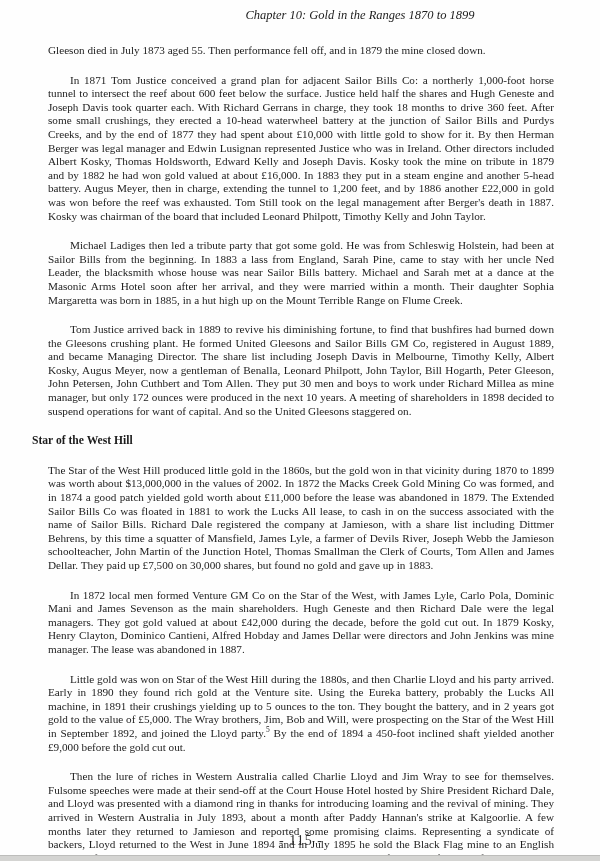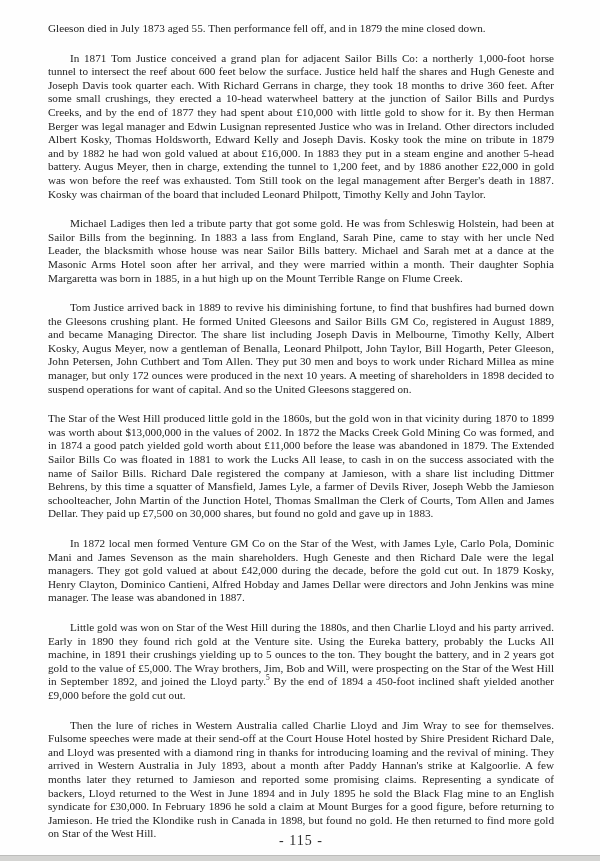--- a/index.html
+++ b/index.html
@@ -66,31 +66,33 @@
     height: 5px;
     background: #d4d4d2;
     border-top: 1px solid #bdbdbb;
   }
 </style>
 </head>
 <body>
 
 <div class="page">
 
+  <div class="running-header">Chapter 10: Gold in the Ranges 1870 to 1899</div>
 
   <div class="text-block">
 
     <p>Gleeson died in July 1873 aged 55. Then performance fell off, and in 1879 the mine closed down.</p>
 
     <p class="indent">In 1871 Tom Justice conceived a grand plan for adjacent Sailor Bills Co: a northerly 1,000-foot horse tunnel to intersect the reef about 600 feet below the surface. Justice held half the shares and Hugh Geneste and Joseph Davis took quarter each. With Richard Gerrans in charge, they took 18 months to drive 360 feet. After some small crushings, they erected a 10-head waterwheel battery at the junction of Sailor Bills and Purdys Creeks, and by the end of 1877 they had spent about £10,000 with little gold to show for it. By then Herman Berger was legal manager and Edwin Lusignan represented Justice who was in Ireland. Other directors included Albert Kosky, Thomas Holdsworth, Edward Kelly and Joseph Davis. Kosky took the mine on tribute in 1879 and by 1882 he had won gold valued at about £16,000.  In 1883 they put in a steam engine and another 5-head battery. Augus Meyer, then in charge, extending the tunnel to 1,200 feet, and by 1886 another £22,000 in gold was won before the reef was exhausted. Tom Still took on the legal management after Berger's death in 1887. Kosky was chairman of the board that included Leonard Philpott, Timothy Kelly and John Taylor.</p>
 
     <p class="indent">Michael Ladiges then led a tribute party that got some gold. He was from Schleswig Holstein, had been at Sailor Bills from the beginning. In 1883 a lass from England, Sarah Pine, came to stay with her uncle Ned Leader, the blacksmith whose house was near Sailor Bills battery. Michael and Sarah met at a dance at the Masonic Arms Hotel soon after her arrival, and they were married within a month. Their daughter Sophia Margaretta was born in 1885, in a hut high up on the Mount Terrible Range on Flume Creek.</p>
 
     <p class="indent">Tom Justice arrived back in 1889 to revive his diminishing fortune, to find that bushfires had burned down the Gleesons crushing plant. He formed United Gleesons and Sailor Bills GM Co, registered in August 1889, and became Managing Director. The share list including Joseph Davis in Melbourne, Timothy Kelly, Albert Kosky, Augus Meyer, now a gentleman of Benalla, Leonard Philpott, John Taylor, Bill Hogarth, Peter Gleeson, John Petersen, John Cuthbert and Tom Allen. They put 30 men and boys to work under Richard Millea as mine manager, but only 172 ounces were produced in the next 10 years. A meeting of shareholders in 1898 decided to suspend operations for want of capital. And so the United Gleesons staggered on.</p>
 
+    <div class="section-heading">Star of the West Hill</div>
 
     <p>The Star of the West Hill produced little gold in the 1860s, but the gold won in that vicinity during 1870 to 1899 was worth about $13,000,000 in the values of 2002. In 1872 the Macks Creek Gold Mining Co was formed, and in 1874 a good patch yielded gold worth about £11,000 before the lease was abandoned in 1879. The Extended Sailor Bills Co was floated in 1881 to work the Lucks All lease, to cash in on the success associated with the name of Sailor Bills. Richard Dale registered the company at Jamieson, with a share list including Dittmer Behrens, by this time a squatter of Mansfield, James Lyle, a farmer of Devils River, Joseph Webb the Jamieson schoolteacher, John Martin of the Junction Hotel, Thomas Smallman the Clerk of Courts, Tom Allen and James Dellar. They paid up £7,500 on 30,000 shares, but found no gold and gave up in 1883.</p>
 
     <p class="indent">In 1872 local men formed Venture GM Co on the Star of the West, with James Lyle, Carlo Pola, Dominic Mani and James Sevenson as the main shareholders. Hugh Geneste and then Richard Dale were the legal managers. They got gold valued at about £42,000 during the decade, before the gold cut out. In 1879 Kosky, Henry Clayton, Dominico Cantieni, Alfred Hobday and James Dellar were directors and John Jenkins was mine manager. The lease was abandoned in 1887.</p>
 
     <p class="indent"><span>Little gold was won on Star of the West Hill during the 1880s, and then Charlie Lloyd and his party arrived. Early in 1890 they found rich gold at the Venture site. Using the Eureka battery, probably the Lucks All machine, in 1891 their crushings yielding up to 5 ounces to the ton. They bought the battery, and in 2 years got gold to the value of £5,000. The Wray brothers, Jim, Bob and Will, were prospecting on the Star of the West Hill in September 1892, and joined the Lloyd party.</span><sup class="fn">5</sup><span> By the end of 1894 a 450-foot inclined shaft yielded another £9,000 before the gold cut out.</span></p>
 
     <p class="indent">Then the lure of riches in Western Australia called Charlie Lloyd and Jim Wray to see for themselves. Fulsome speeches were made at their send-off at the Court House Hotel hosted by Shire President Richard Dale, and Lloyd was presented with a diamond ring in thanks for introducing loaming and the revival of mining. They arrived in Western Australia in July 1893, about a month after Paddy Hannan's strike at Kalgoorlie. A few months later they returned to Jamieson and reported some promising claims. Representing a syndicate of backers, Lloyd returned to the West in June 1894 and in July 1895 he sold the Black Flag mine to an English syndicate for £30,000. In February 1896 he sold a claim at Mount Burges for a good figure, before returning to Jamieson. He tried the Klondike rush in Canada in 1898, but found no gold. He then returned to find more gold on Star of the West Hill.</p>
 
   </div>

